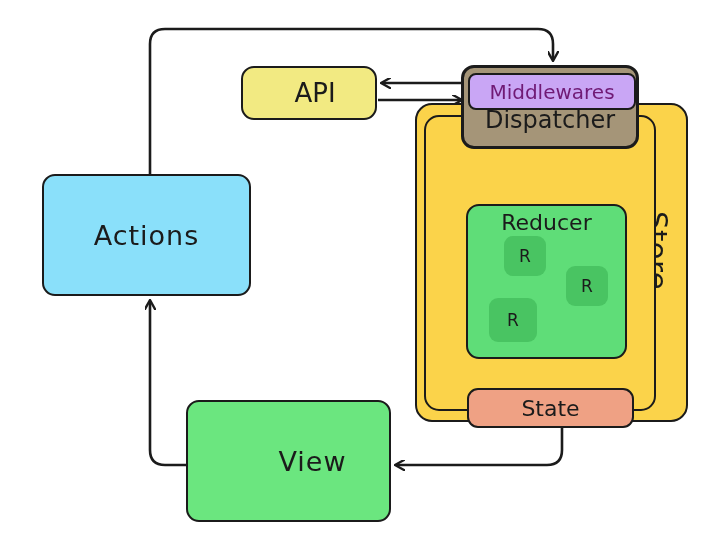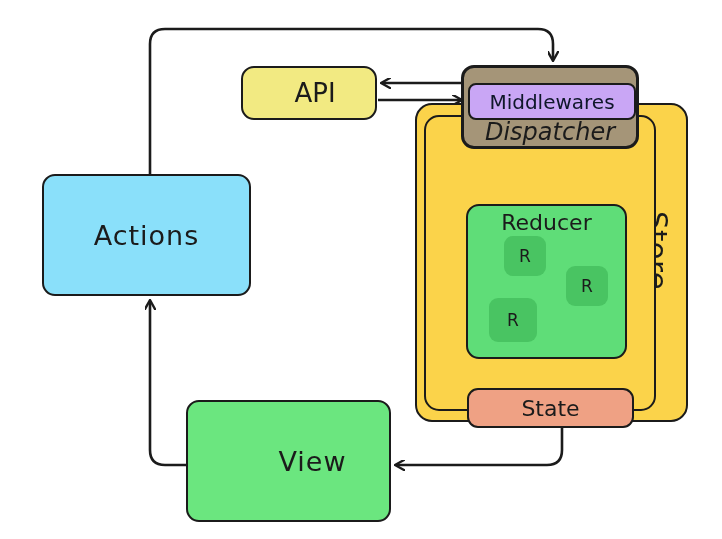--- a/index.html
+++ b/index.html
@@ -12,25 +12,25 @@
   .lbl{pointer-events:none;white-space:nowrap;}
 
   #store{left:415px;top:103px;width:273px;height:319px;border-radius:17px;background:#fbd34a;}
   #store-label{position:absolute;right:6px;top:112px;width:46px;text-align:center;
      font-size:29px;letter-spacing:.5px;transform:rotate(90deg);transform-origin:center;}
 
   #loopbox{left:424px;top:115px;width:232px;height:296px;border-radius:15px;background:#fbd34a;}
 
   #dispatcher{left:461px;top:65px;width:178px;height:84px;border-radius:13px;
      background:#a59578;border-width:3px;align-items:flex-end;justify-content:center;}
-  #dispatcher .lbl{font-size:24px;padding-bottom:0;font-style:italic;}
+  #dispatcher .lbl{font-size:24px;padding-bottom:12px;}
 
   #middlewares{position:absolute;left:468px;top:73px;width:164px;height:33px;
      border:2.5px solid #1b1b1b;border-radius:8px;background:#c9a6f5;
-     display:flex;align-items:center;justify-content:center;color:#0f172a;margin-top:10px;}
+     display:flex;align-items:center;justify-content:center;color:#701a75;}
   #middlewares .lbl{font-size:20px;}
 
   #api{left:241px;top:66px;width:136px;height:54px;border-radius:13px;background:#f2ea82;}
   #api .lbl{font-size:26px;margin-left:12px;}
 
   #actions{left:42px;top:174px;width:209px;height:122px;border-radius:13px;background:#8ae0fa;}
   #actions .lbl{font-size:27px;letter-spacing:1px;}
 
   #view{left:186px;top:400px;width:205px;height:122px;border-radius:13px;background:#6be67f;padding-left:48px;}
   #view .lbl{font-size:27px;letter-spacing:1px;}

